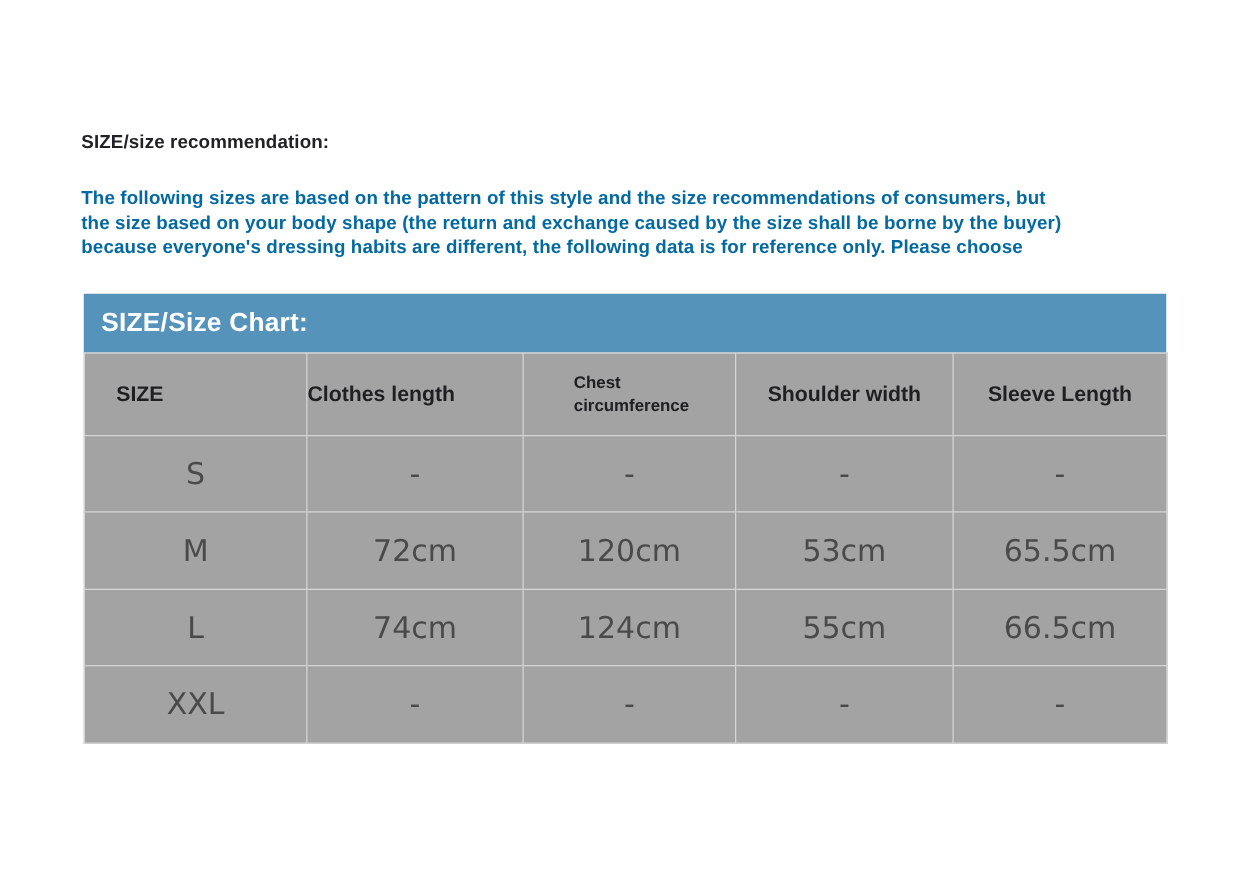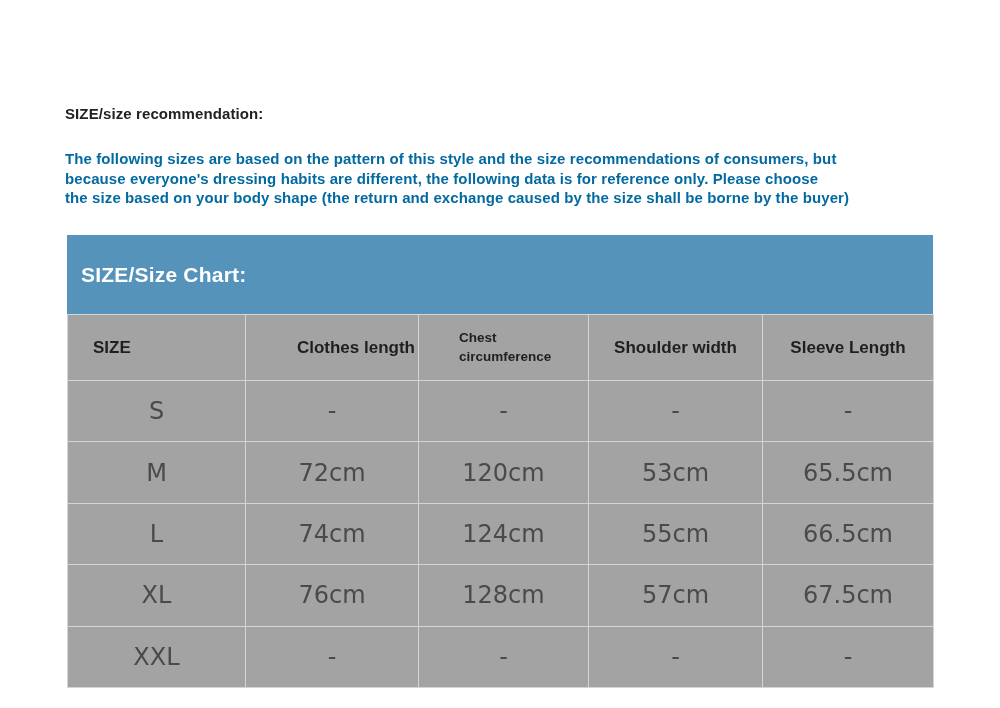--- a/index.html
+++ b/index.html
@@ -33,21 +33,21 @@
     letter-spacing: 0.1px;
   }
   .doc-intro .line { display: block; }
   .chart-wrap {
     position: absolute;
     left: 67px;
     top: 207px;
     width: 866px;
   }
   .chart-banner {
-    height: 79px;
+    height: 47px;
     background: #5593BA;
     display: flex;
     align-items: center;
     padding-left: 14px;
     box-sizing: border-box;
   }
   .chart-banner .banner-text {
     color: #ffffff;
     font-size: 21px;
     font-weight: 700;
@@ -65,21 +65,21 @@
     box-sizing: border-box;
   }
   .size-table thead th {
     height: 66px;
     font-size: 17px;
     font-weight: 700;
     color: #1f1f22;
     vertical-align: middle;
   }
   .size-table thead th.col-size   { text-align: left;  padding-left: 25px; }
-  .size-table thead th.col-clothes{ text-align: right; padding-right: 3px; }
+  .size-table thead th.col-clothes{ text-align: left; padding-right: 3px; }
   .size-table thead th.col-chest  { text-align: left;  padding-left: 40px; font-size: 13.5px; line-height: 1.4; }
   .size-table thead th.col-chest .wrap { display: inline-block; max-width: 108px; text-align: left; }
   .size-table thead th.col-shoulder,
   .size-table thead th.col-sleeve { text-align: center; }
   .size-table tbody td {
     height: 61.4px;
     text-align: center;
     vertical-align: middle;
     font-family: "DejaVu Sans", sans-serif;
     font-size: 24px;
@@ -89,22 +89,22 @@
 </style>
 </head>
 <body>
 
 <div class="page">
 
   <div class="doc-title">SIZE/size recommendation:</div>
 
   <div class="doc-intro">
     <span class="line">The following sizes are based on the pattern of this style and the size recommendations of consumers, but</span>
+    <span class="line">the size based on your body shape (the return and exchange caused by the size shall be borne by the buyer)</span>
     <span class="line">because everyone's dressing habits are different, the following data is for reference only. Please choose</span>
-    <span class="line">the size based on your body shape (the return and exchange caused by the size shall be borne by the buyer)</span>
   </div>
 
   <div class="chart-wrap">
 
     <div class="chart-banner">
       <span class="banner-text">SIZE/Size Chart:</span>
     </div>
 
     <table class="size-table">
       <colgroup>
@@ -141,27 +141,20 @@
           <td>65.5cm</td>
         </tr>
         <tr>
           <td class="size-cell">L</td>
           <td>74cm</td>
           <td>124cm</td>
           <td>55cm</td>
           <td>66.5cm</td>
         </tr>
         <tr>
-          <td class="size-cell">XL</td>
-          <td>76cm</td>
-          <td>128cm</td>
-          <td>57cm</td>
-          <td>67.5cm</td>
-        </tr>
-        <tr>
           <td class="size-cell">XXL</td>
           <td>-</td>
           <td>-</td>
           <td>-</td>
           <td>-</td>
         </tr>
       </tbody>
     </table>
 
   </div>

